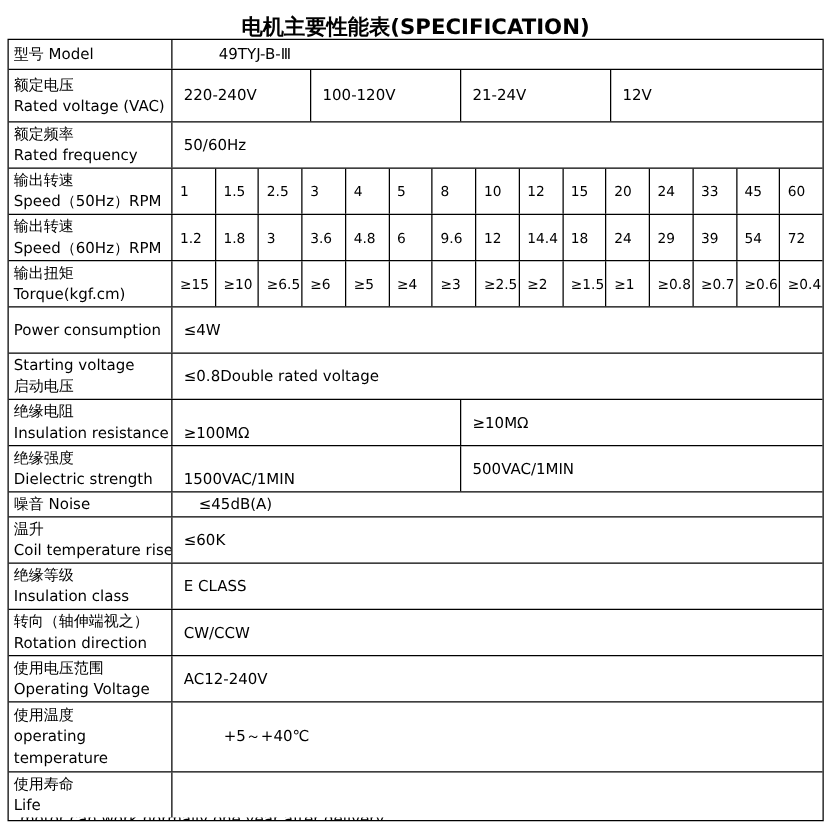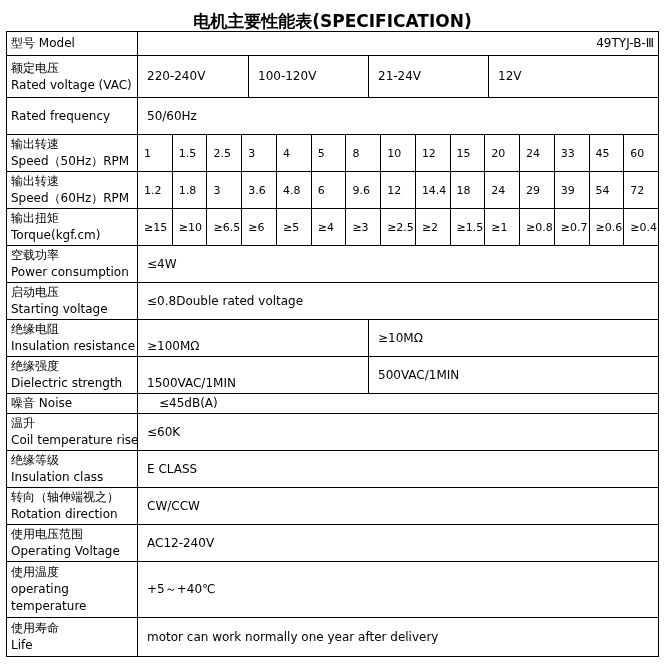--- a/index.html
+++ b/index.html
@@ -20,45 +20,45 @@
     position: absolute;
     left: 6px; top: 31px;
     width: 653px;
     border: 1px solid #000;
     background: #fff;
   }
   .row {
     display: flex;
     border-bottom: 1px solid #000;
   }
-  .row:last-child { border-bottom: none; }
+  .row:last-child { border-bottom: none; flex-direction: column; }
   .cell {
     border-right: 1px solid #000;
     display: flex;
     flex-direction: column;
     justify-content: center;
     padding: 1px 4px;
     font-size: 12px;
     line-height: 17px;
     overflow: hidden;
     white-space: nowrap;
   }
   .cell:last-child { border-right: none; }
   .label { width: 131px; flex: none; }
   .value { flex: 1 1 0; padding-left: 9px; }
   .num   { flex: 1 1 0; padding: 0 1px 0 6px; font-size: 11px; }
-  .center { align-items: flex-end; text-align: center; padding-left: 0; }
+  .center { align-items: flex-start; text-align: center; padding-left: 0; }
   .w111 { width: 111px; flex: none; padding-left: 9px; }
   .w120 { width: 120px; flex: none; padding-left: 9px; }
   .w231 { width: 231px; flex: none; padding-left: 9px; justify-content: flex-end; }
   .h24 { height: 24px; gap: 37px; }
   .h42 { height: 42px; }
   .h37 { height: 37px; }
   .h20 { height: 20px; gap: 12px; }
-  .h56 { height: 56px; }
+  .h56 { height: 56px; gap: 32px; }
   .h38 { height: 38px; }
 </style>
 </head>
 <body>
 
 <div class="page-title">电机主要性能表(SPECIFICATION)</div>
 
 <div class="spec-table">
 
   <div class="row h24">
@@ -84,20 +84,21 @@
     <div class="cell w120">
       <span>21-24V</span>
     </div>
     <div class="cell value">
       <span>12V</span>
     </div>
   </div>
 
   <div class="row h37">
     <div class="cell label">
+      <span>额定频率</span>
       <span>Rated frequency</span>
     </div>
     <div class="cell value">
       <span>50/60Hz</span>
     </div>
   </div>
 
   <div class="row h37">
     <div class="cell label">
       <span>输出转速</span>
@@ -249,32 +250,31 @@
       <div class="cell num">
         <span>≥0.6</span>
       </div>
       <div class="cell num">
         <span>≥0.4</span>
       </div>
     </div>
 
   <div class="row h37">
     <div class="cell label">
-      <span>空载功率</span>
       <span>Power consumption</span>
     </div>
     <div class="cell value">
       <span>≤4W</span>
     </div>
   </div>
 
   <div class="row h37">
     <div class="cell label">
+      <span>Starting voltage</span>
       <span>启动电压</span>
-      <span>Starting voltage</span>
     </div>
     <div class="cell value">
       <span>≤0.8Double rated voltage</span>
     </div>
   </div>
 
   <div class="row h37">
     <div class="cell label">
       <span>绝缘电阻</span>
       <span>Insulation resistance</span>

